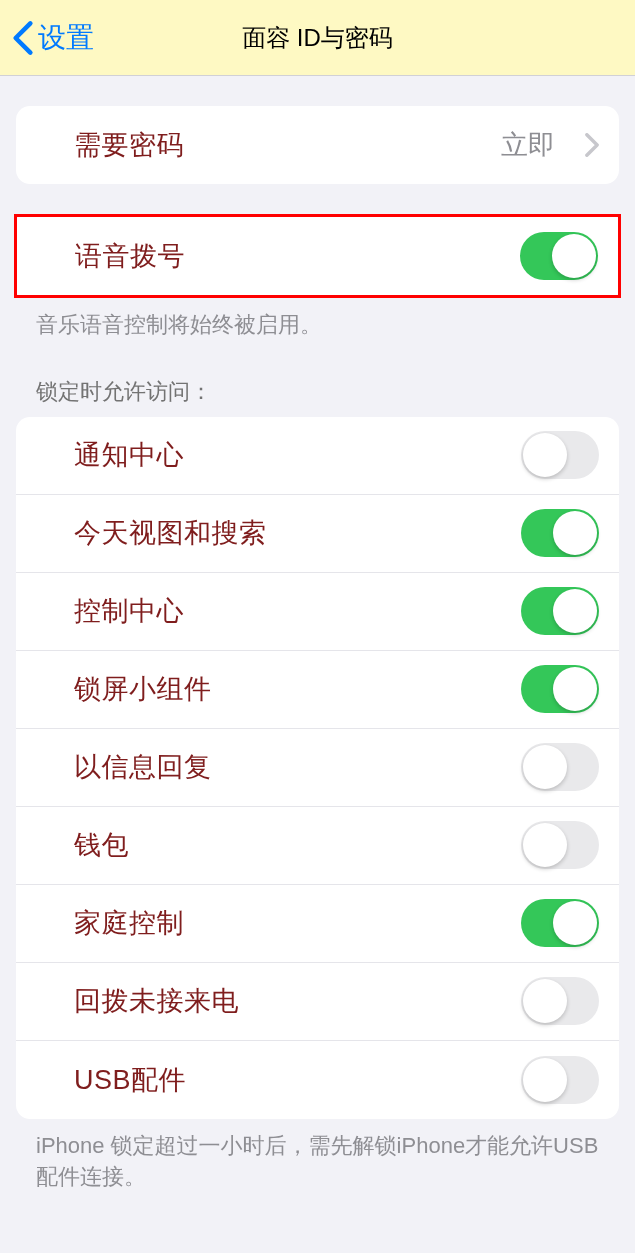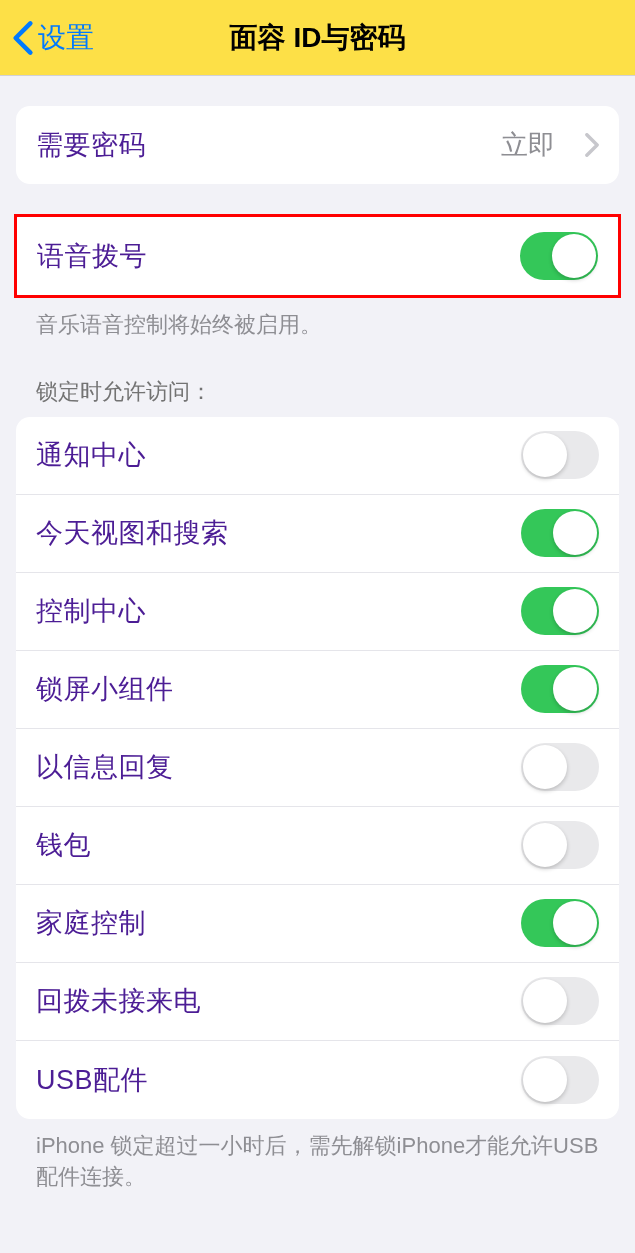--- a/index.html
+++ b/index.html
@@ -9,21 +9,21 @@
     }
     body {
       font-family: -apple-system, 'Helvetica Neue', sans-serif;
       background: #f2f2f7;
       width: 635px;
       height: 1253px;
       overflow: hidden;
     }
     .nav-bar {
       height: 76px;
-      background: #fde047;
+      background: #fef9c3;
       border-bottom: 1px solid #d1d1d6;
       display: flex;
       align-items: center;
       position: relative;
     }
     .back-button {
       display: flex;
       align-items: center;
       padding-left: 12px;
       cursor: pointer;
@@ -35,22 +35,22 @@
     }
     .back-label {
       color: #007aff;
       font-size: 28px;
       font-weight: 400;
     }
     .nav-title {
       position: absolute;
       left: 50%;
       transform: translateX(-50%);
-      font-size: 28px;
-      font-weight: 700;
+      font-size: 24px;
+      font-weight: 400;
       color: #000;
     }
     .content {
       padding: 0 16px;
     }
     .section {
       background: #fff;
       border-radius: 14px;
       margin-top: 30px;
       overflow: hidden;
@@ -64,22 +64,23 @@
       justify-content: space-between;
       min-height: 78px;
       padding: 0 20px;
       border-bottom: 1px solid #e5e5ea;
     }
     .row:last-child {
       border-bottom: none;
     }
     .row-label {
       font-size: 27px;
-      color: #4c1d95;
+      color: #7f1d1d;
       letter-spacing: 0.5px;
+      margin-left: 38px;
     }
     .row-value {
       font-size: 27px;
       color: #8e8e93;
       margin-right: 8px;
     }
     .row-right {
       display: flex;
       align-items: center;
       gap: 22px;

